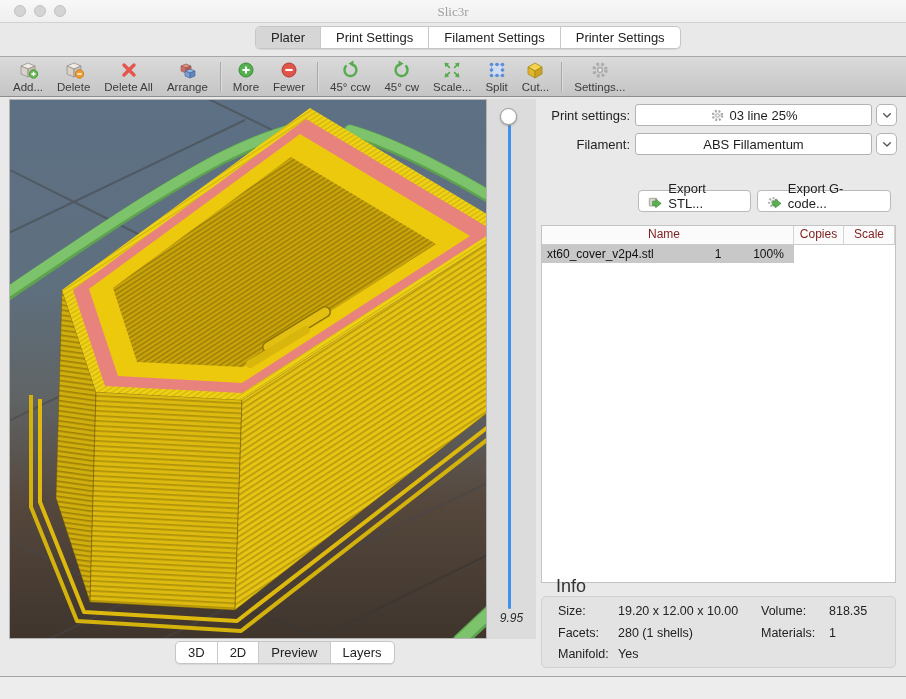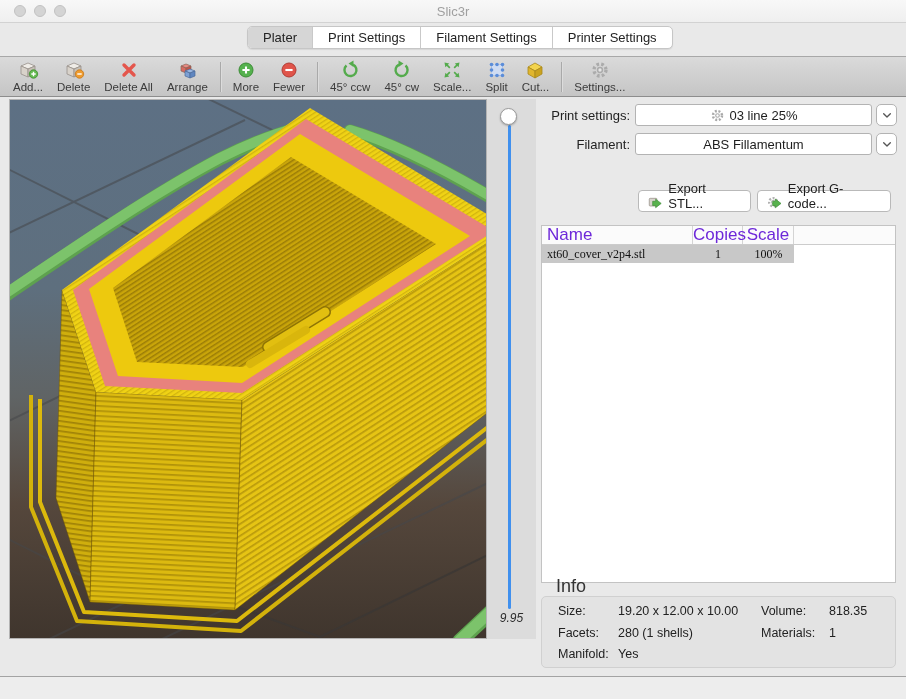--- a/index.html
+++ b/index.html
@@ -1,30 +1,30 @@
 <!DOCTYPE html>
 <html><head>
 <meta charset="utf-8">
 <style>
   html,body{margin:0;padding:0;}
   body{font-family:"Liberation Sans","DejaVu Sans",sans-serif;-webkit-font-smoothing:antialiased;}
   #app{position:relative;width:906px;height:699px;background:#e9e9e9;overflow:hidden;}
 
   
   .titlebar{position:absolute;left:0;top:0;width:906px;height:22px;
-    background:linear-gradient(#f8f8f8,#efefef);border-bottom:1px solid #d2d2d2;}
+    background:linear-gradient(#f8f8f8,#efefef);border-bottom:1px solid #d2d2d2;font-family:Liberation Serif, serif;}
   .tl-dot{position:absolute;top:5px;width:12px;height:12px;border-radius:50%;
     background:#d4d4d4;border:1px solid #c2c2c2;box-sizing:border-box;}
   .win-title{position:absolute;left:0;right:0;top:4px;text-align:center;
     font-size:13px;color:#9f9f9f;}
 
   
   .tabrow{position:absolute;left:0;top:23px;width:906px;height:33px;background:#e9e9e9;}
   .seg-ctrl{position:absolute;display:flex;background:#ffffff;border:1px solid #c6c6c6;
-    border-radius:5px;overflow:hidden;box-shadow:0 1px 1px rgba(0,0,0,.08);}
+    border-radius:5px;overflow:hidden;box-shadow:0 1px 1px rgba(0,0,0,.08);margin-left:8px;}
   .seg{font-size:13px;color:#232323;line-height:21px;padding:0 15px;
     border-right:1px solid #c9c9c9;cursor:default;white-space:nowrap;}
   .seg:last-child{border-right:none;}
   .seg.sel{background:#d6d6d6;}
   .main-tabs{left:247px;top:3px;height:21px;}
 
   
   .toolbar{position:absolute;left:0;top:56px;width:906px;height:41px;
     background:linear-gradient(#dadada,#c5c5c5);
     border-top:1px solid #a8a8a8;border-bottom:1px solid #8d8d8d;box-sizing:border-box;
@@ -66,24 +66,24 @@
     border:1px solid #b3b3b3;border-radius:5px;box-sizing:border-box;
     display:flex;align-items:center;justify-content:center;}
   .export-btn{position:absolute;top:0;height:22px;background:#ffffff;border:1px solid #b9b9b9;
     border-radius:4px;box-sizing:border-box;display:flex;align-items:flex-end;
     justify-content:center;gap:5px;font-size:13px;color:#1d1d1d;padding:0 9px;}
 
   
   .files-table{position:absolute;left:541px;top:225px;width:355px;height:358px;
     background:#ffffff;border:1px solid #c3c3c3;box-sizing:border-box;}
   .ft-header{display:flex;height:18px;border-bottom:1px solid #cccccc;background:#fbfbfb;
-    font-size:17px;color:#6d28d9;}
+    font-size:12px;color:#7f1d1d;justify-content:flex-end;}
   .ft-header .c{line-height:17px;box-sizing:border-box;border-right:1px solid #d4d4d4;}
   .ft-row{display:flex;height:18px;font-size:12px;color:#111;}
-  .ft-row .c{line-height:18px;box-sizing:border-box;font-family:Liberation Serif, serif;}
+  .ft-row .c{line-height:18px;box-sizing:border-box;}
   .c-name{width:151px;padding-left:5px;}
   .c-copies{width:50px;text-align:center;}
   .c-scale{width:51px;text-align:center;}
   .row-sel{background:#c8c8c8;width:252px;display:flex;}
 
   
   .info-title{position:absolute;left:556px;top:576px;font-size:18px;color:#333;}
   .info-box{position:absolute;left:541px;top:596px;width:355px;height:72px;background:#e3e3e3;
     border:1px solid #d0d0d0;border-radius:5px;box-sizing:border-box;}
   .info-item{position:absolute;font-size:12.5px;color:#222;white-space:nowrap;}
@@ -316,20 +316,26 @@
       </g>
     </svg>
   </div>
 
   <div class="slider-strip">
     <div class="slider-track"></div>
     <div class="slider-knob"></div>
     <div class="slider-value">9.95</div>
   </div>
 
+  <div class="seg-ctrl view-tabs">
+    <div class="seg">3D</div>
+    <div class="seg">2D</div>
+    <div class="seg sel" style="background:#e2e2e2">Preview</div>
+    <div class="seg">Layers</div>
+  </div>
 
   <div class="ps-row" style="top:104px">
     <div class="ps-label">Print settings:</div>
     <div class="combo">
       <svg width="15" height="15" viewBox="0 0 20 20">
         <circle cx="10" cy="10" r="6" fill="none" stroke="#a9a9a9" stroke-width="3.3" stroke-dasharray="2.6 2.2"></circle>
         <circle cx="10" cy="10" r="2.4" fill="#fff" stroke="#a9a9a9" stroke-width="1.5"></circle>
       </svg>
       <span>03 line 25%</span>
     </div>

